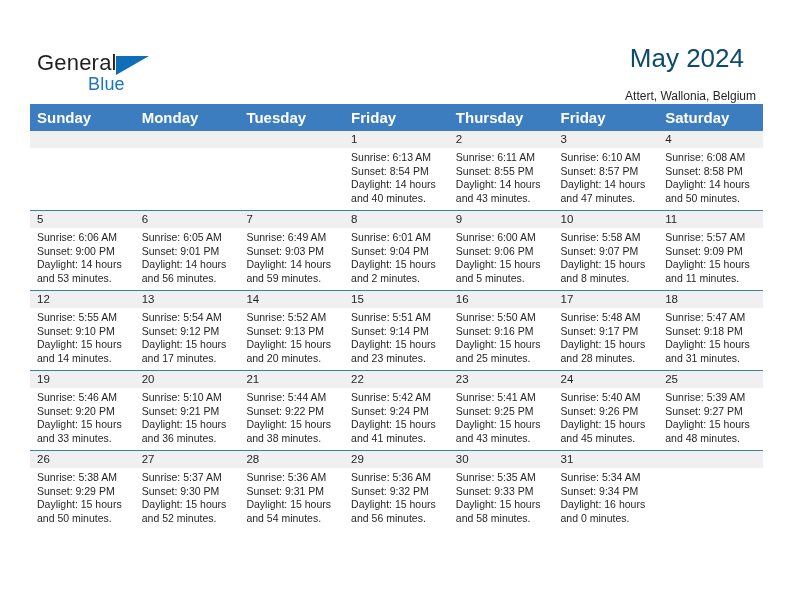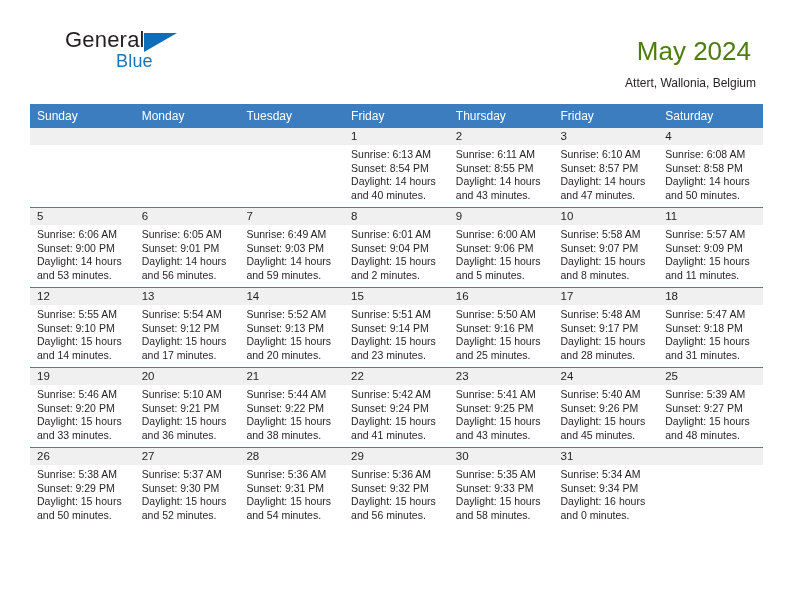--- a/index.html
+++ b/index.html
@@ -26,24 +26,23 @@
   .header {
     position: absolute;
     left: 0;
     top: 0;
     width: 792px;
     height: 100px;
   }
   .brand {
     position: absolute;
     left: 37px;
-    top: 28px;
+    top: 51px;
     width: 240px;
     height: 52px;
-    margin-left: 28px;
   }
   .brand-general {
     position: absolute;
     left: 0;
     top: 0;
     font-size: 22px;
     color: #231f20;
     letter-spacing: 0.2px;
     line-height: 24px;
   }
@@ -66,24 +65,24 @@
     line-height: 24px;
   }
   .title-block {
     position: absolute;
     right: 36px;
     top: 30px;
     text-align: right;
   }
   .cal-title {
     font-size: 26px;
-    color: #4d7c0f;
+    color: #0c4a6e;
     line-height: 32px;
     font-weight: normal;
-    margin: 5px;
+    margin: 12px;
   }
   .cal-subtitle {
     font-size: 12px;
     color: #231f20;
     line-height: 20px;
     margin: 6px 0 0 0;
     font-weight: normal;
   }
 
   
@@ -91,22 +90,22 @@
     position: absolute;
     left: 30px;
     top: 104px;
     width: 733px;
     border-collapse: collapse;
     table-layout: fixed;
   }
   .calendar th {
     background: #3b7dbf;
     color: #ffffff;
-    font-size: 12px;
-    font-weight: normal;
+    font-size: 15px;
+    font-weight: bold;
     text-align: left;
     padding: 5px 0 5px 7px;
     height: 13px;
     border: none;
   }
   .calendar td {
     width: 104.7px;
     height: 79px;
     vertical-align: top;
     padding: 0;

